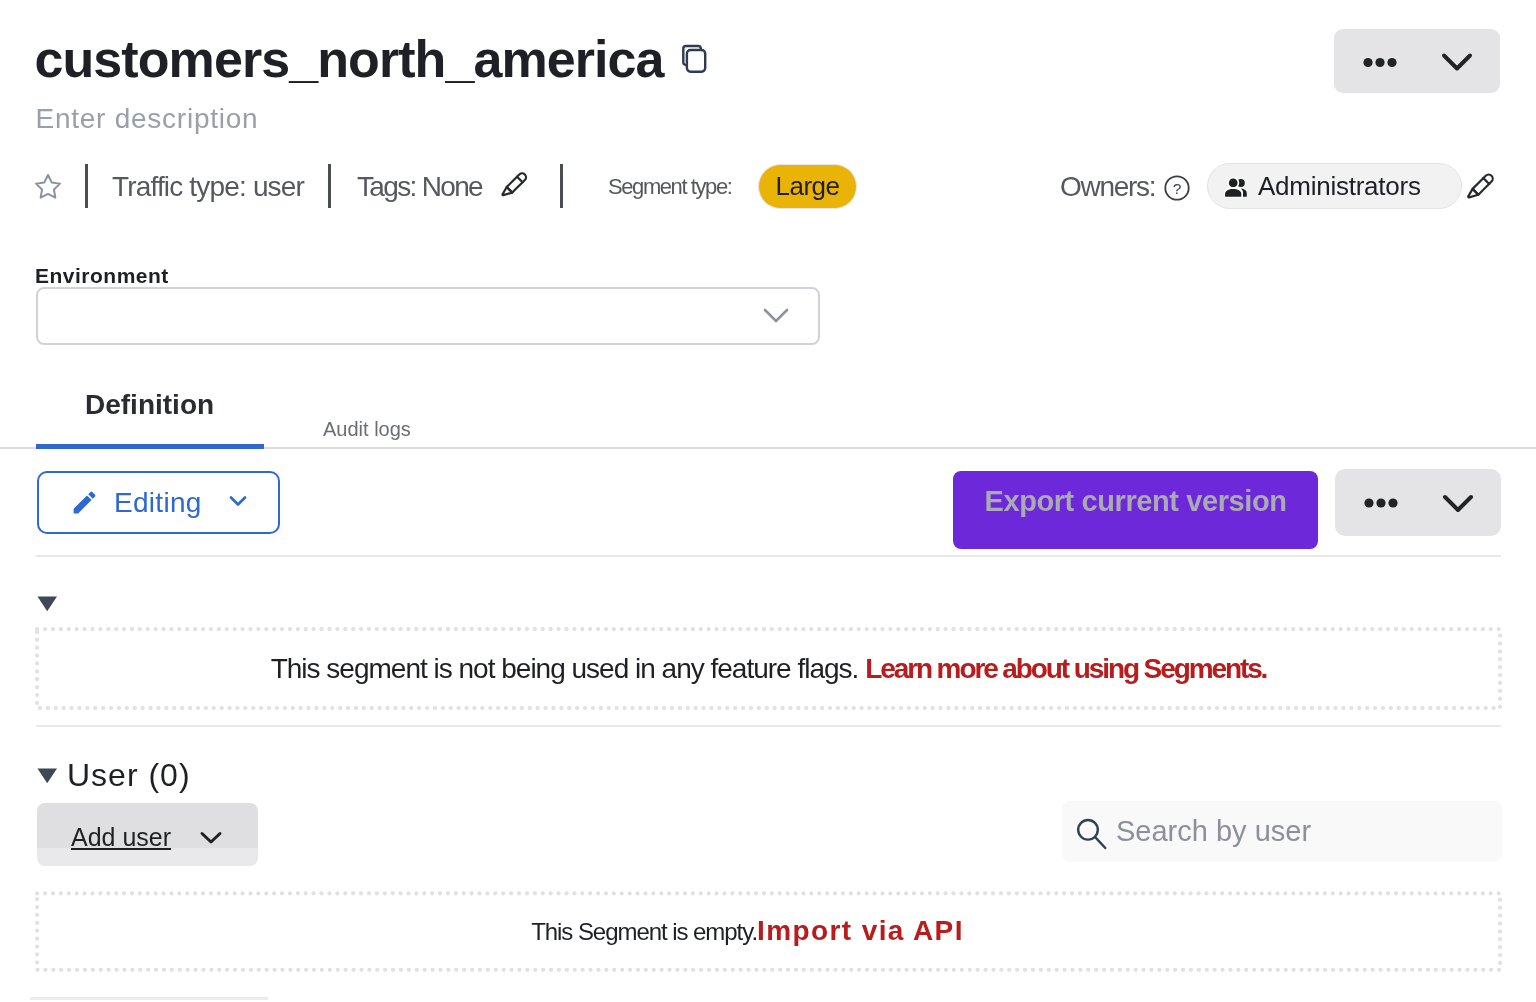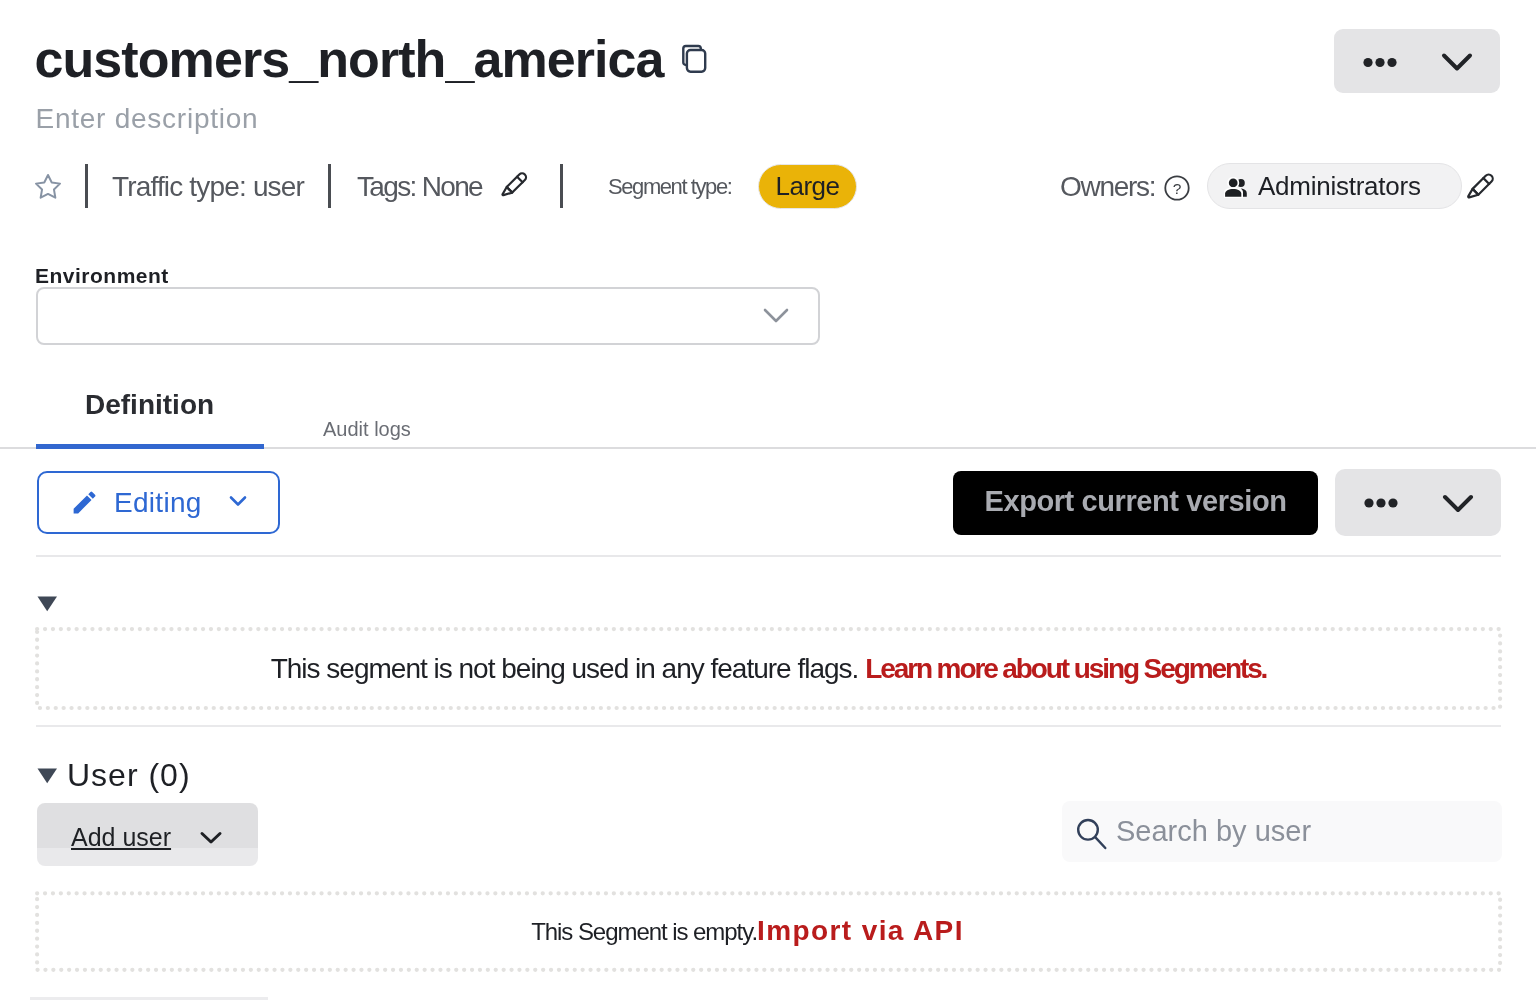--- a/index.html
+++ b/index.html
@@ -88,21 +88,21 @@
 
   <div class="abs" style="left:37px; top:471px; width:243px; height:63px; border:2px solid #2e68d3; border-radius:10px; background:#fff;"></div>
   <svg class="abs" style="left:69.5px; top:488px;" width="29" height="29" viewBox="0 0 24 24">
     <path d="M3 17.25V21h3.75L17.81 9.94l-3.75-3.75L3 17.25zM20.71 7.04a1 1 0 0 0 0-1.41l-2.34-2.34a1 1 0 0 0-1.41 0l-1.83 1.83 3.75 3.75 1.83-1.83z" fill="#2e68d3"></path>
   </svg>
   <div class="abs" style="left:114px; top:471px; height:63px; line-height:63px; font-size:28px; letter-spacing:0.3px; color:#2e68d3;">Editing</div>
   <svg class="abs" style="left:228px; top:494px;" width="20" height="15" viewBox="0 0 20 15">
     <path d="M3 3.5 L10 10.5 L17 3.5" fill="none" stroke="#2e68d3" stroke-width="2.6" stroke-linecap="round" stroke-linejoin="round"></path>
   </svg>
 
-  <div class="abs" style="left:953px; top:471px; width:365px; height:64px; border-radius:8px; background:#000000; text-align:center;">
+  <div class="abs" style="left:953px; top:471px; width:365px; height:78px; border-radius:8px; background:#6d28d9; text-align:center;">
     <span style="font-size:29px; font-weight:bold; letter-spacing:-0.41px; line-height:61px; color:#a9abb1;">Export current version</span>
   </div>
   <div class="abs" style="left:1335px; top:469px; width:166px; height:67px; border-radius:10px; background:#e4e4e6;"></div>
   <svg class="abs" style="left:1335px; top:469px;" width="166" height="67" viewBox="0 0 166 67">
     <circle cx="34" cy="34" r="4.6" fill="#212327"></circle>
       <circle cx="46" cy="34" r="4.6" fill="#212327"></circle>
       <circle cx="58" cy="34" r="4.6" fill="#212327"></circle>
     <path d="M110 28 L123 41 L136 28" fill="none" stroke="#212327" stroke-width="4" stroke-linecap="round" stroke-linejoin="round"></path>
   </svg>
 

